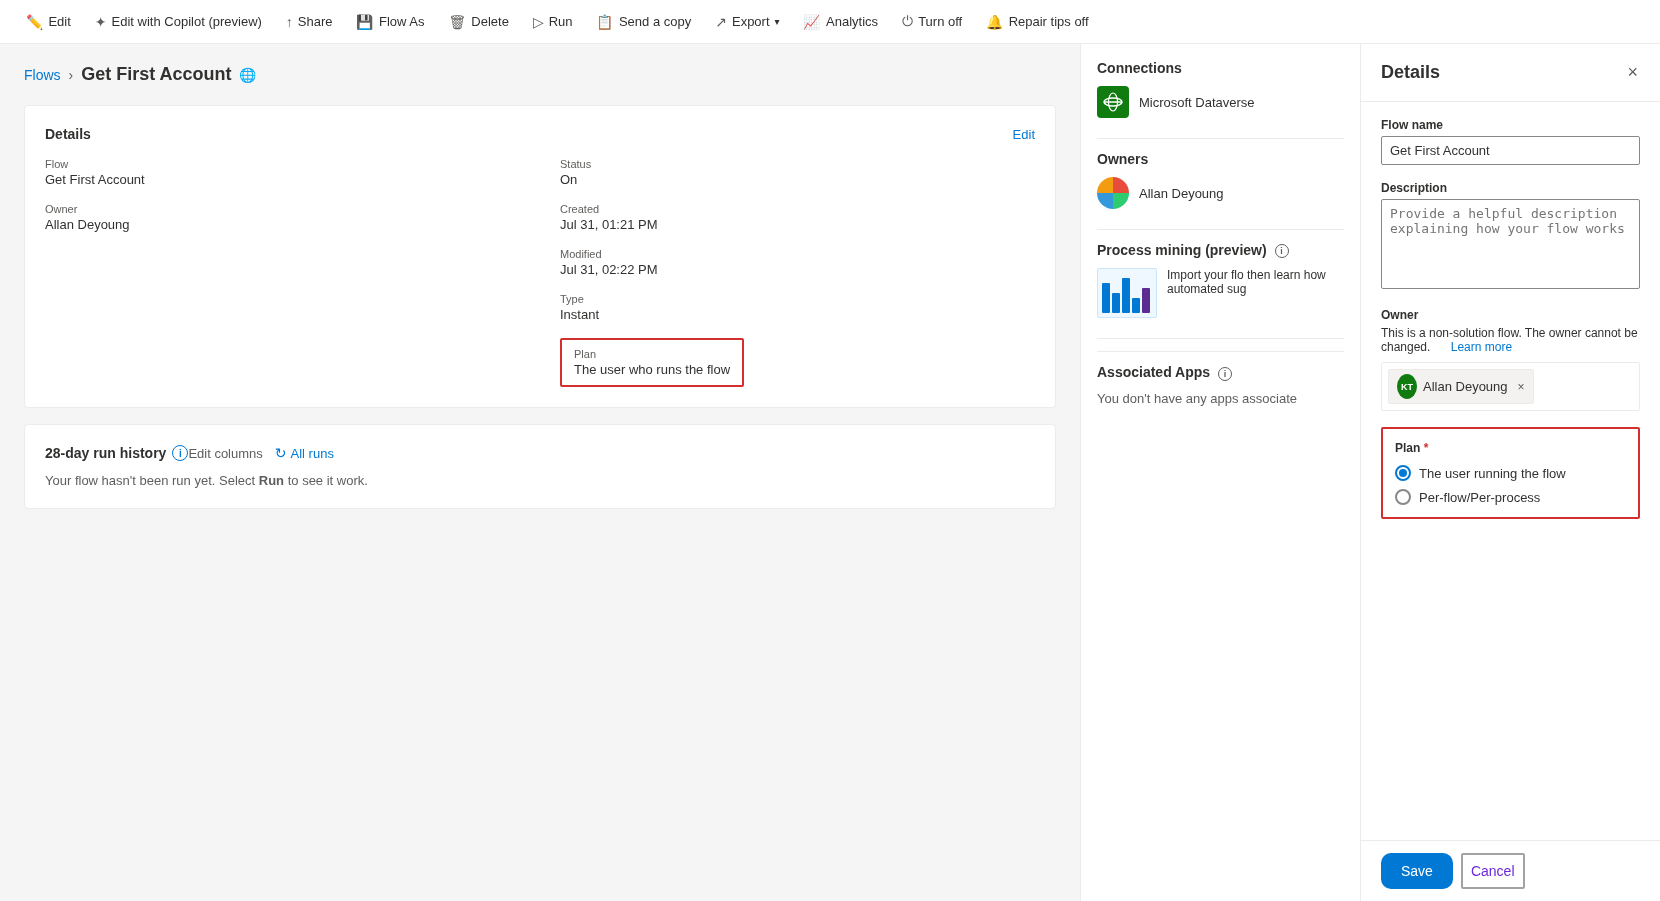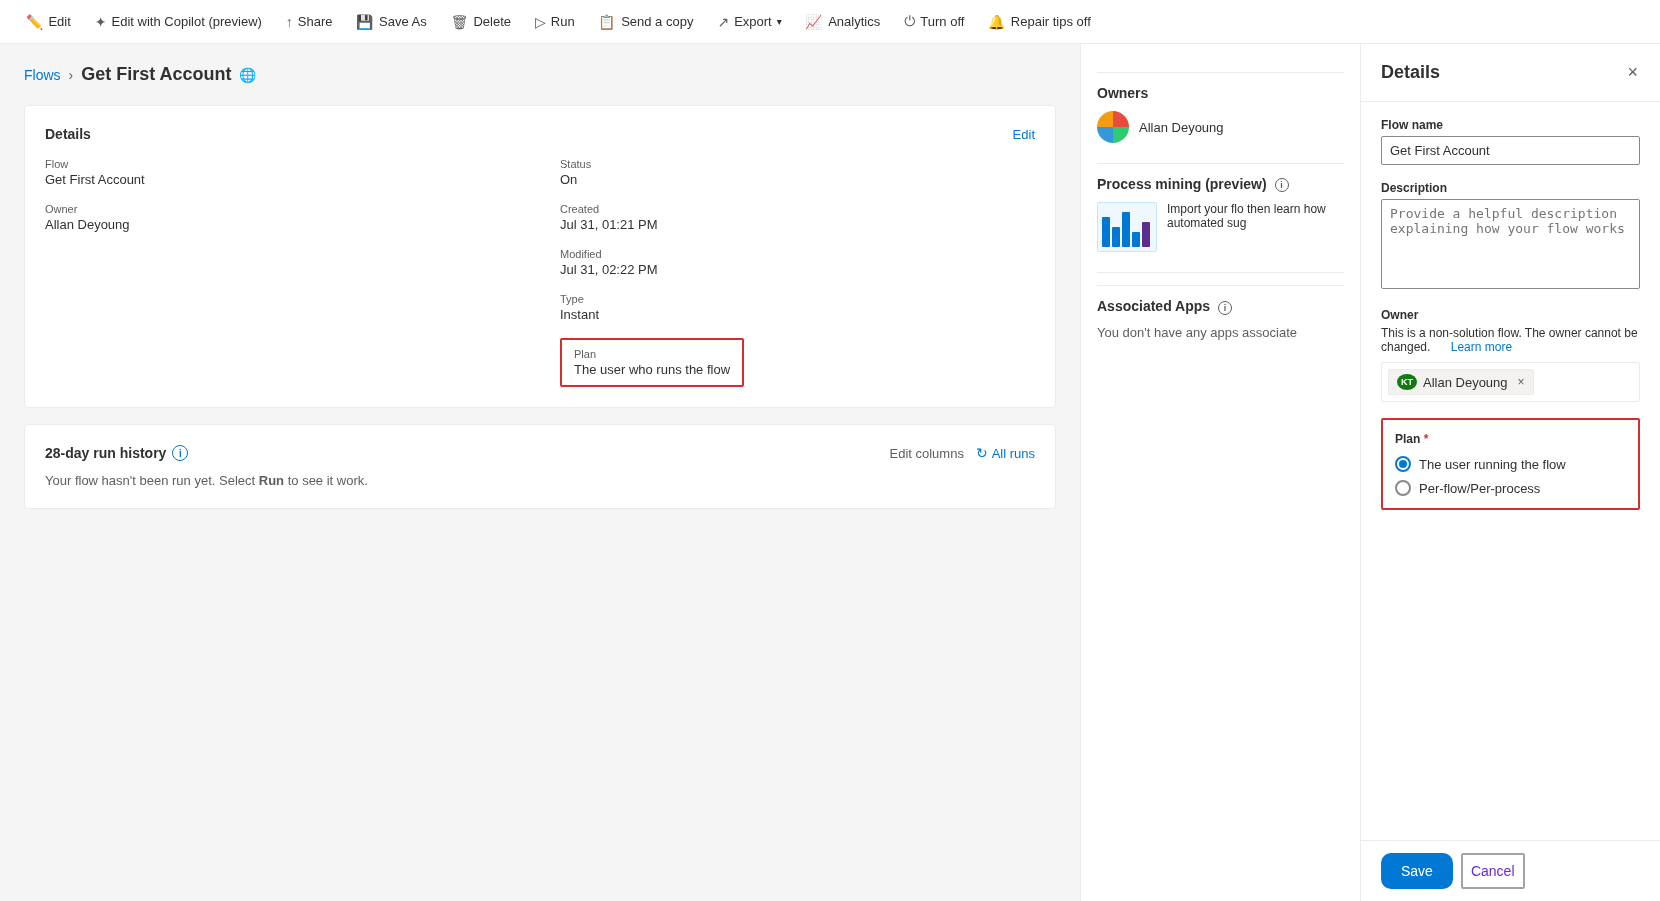--- a/index.html
+++ b/index.html
@@ -195,21 +195,21 @@
       align-items: flex-end;
       padding: 4px;
       gap: 2px;
     }
     .bar { background: #0078d4; border-radius: 1px; width: 8px; }
     .process-text { font-size: 12px; color: #323130; }
 
     
     .run-history-header {
       display: flex;
-      justify-content: space-between;
+      justify-content: flex-start;
       align-items: center;
       margin-bottom: 12px;
     }
     .run-history-title {
       display: flex;
       align-items: center;
       gap: 6px;
       font-weight: 600;
       font-size: 14px;
     }
@@ -327,21 +327,21 @@
       align-items: center;
       gap: 6px;
       background: #f3f2f1;
       border: 1px solid #edebe9;
       border-radius: 2px;
       padding: 4px 8px;
       font-size: 13px;
     }
     .owner-tag-avatar {
       width: 20px;
-      height: 16px;
+      height: 25px;
       border-radius: 50%;
       background: #107c10;
       color: #fff;
       font-size: 9px;
       display: flex;
       align-items: center;
       justify-content: center;
       font-weight: 600;
     }
     .owner-tag-close {
@@ -453,21 +453,21 @@
   <button class="toolbar-btn">
     <span class="btn-icon">✦</span>
     <span>Edit with Copilot (preview)</span>
   </button>
   <button class="toolbar-btn">
     <span class="btn-icon">↑</span>
     <span>Share</span>
   </button>
   <button class="toolbar-btn">
     <span class="btn-icon">💾</span>
-    <span>Save As</span>
+    <span>Flow As</span>
   </button>
   <button class="toolbar-btn">
     <span class="btn-icon">🗑</span>
     <span>Delete</span>
   </button>
   <button class="toolbar-btn">
     <span class="btn-icon">▷</span>
     <span>Run</span>
   </button>
   <button class="toolbar-btn">
@@ -566,20 +566,34 @@
       <div class="empty-state">
         <span>Your flow hasn't been run yet. Select</span>
         <span class="run-keyword">Run</span>
         <span>to see it work.</span>
       </div>
     </div>
   </div>
 
   <div class="right-panel">
 
+    <div class="panel-section">
+      <div class="panel-section-title">Connections</div>
+      <div class="connection-item">
+        <div class="connection-icon">
+          <svg width="20" height="20" viewBox="0 0 20 20">
+            <circle cx="10" cy="10" r="9" fill="#107c10"></circle>
+            <ellipse cx="10" cy="10" rx="9" ry="4" fill="none" stroke="#fff" stroke-width="1.5"></ellipse>
+            <line x1="1" y1="10" x2="19" y2="10" stroke="#fff" stroke-width="1.5"></line>
+            <ellipse cx="10" cy="10" rx="4.5" ry="9" fill="none" stroke="#fff" stroke-width="1.2"></ellipse>
+          </svg>
+        </div>
+        <span>Microsoft Dataverse</span>
+      </div>
+    </div>
 
     <hr class="section-divider">
 
     <div class="panel-section">
       <div class="panel-section-title">Owners</div>
       <div class="owner-item">
         <div class="owner-avatar"></div>
         <span>Allan Deyoung</span>
       </div>
     </div>

